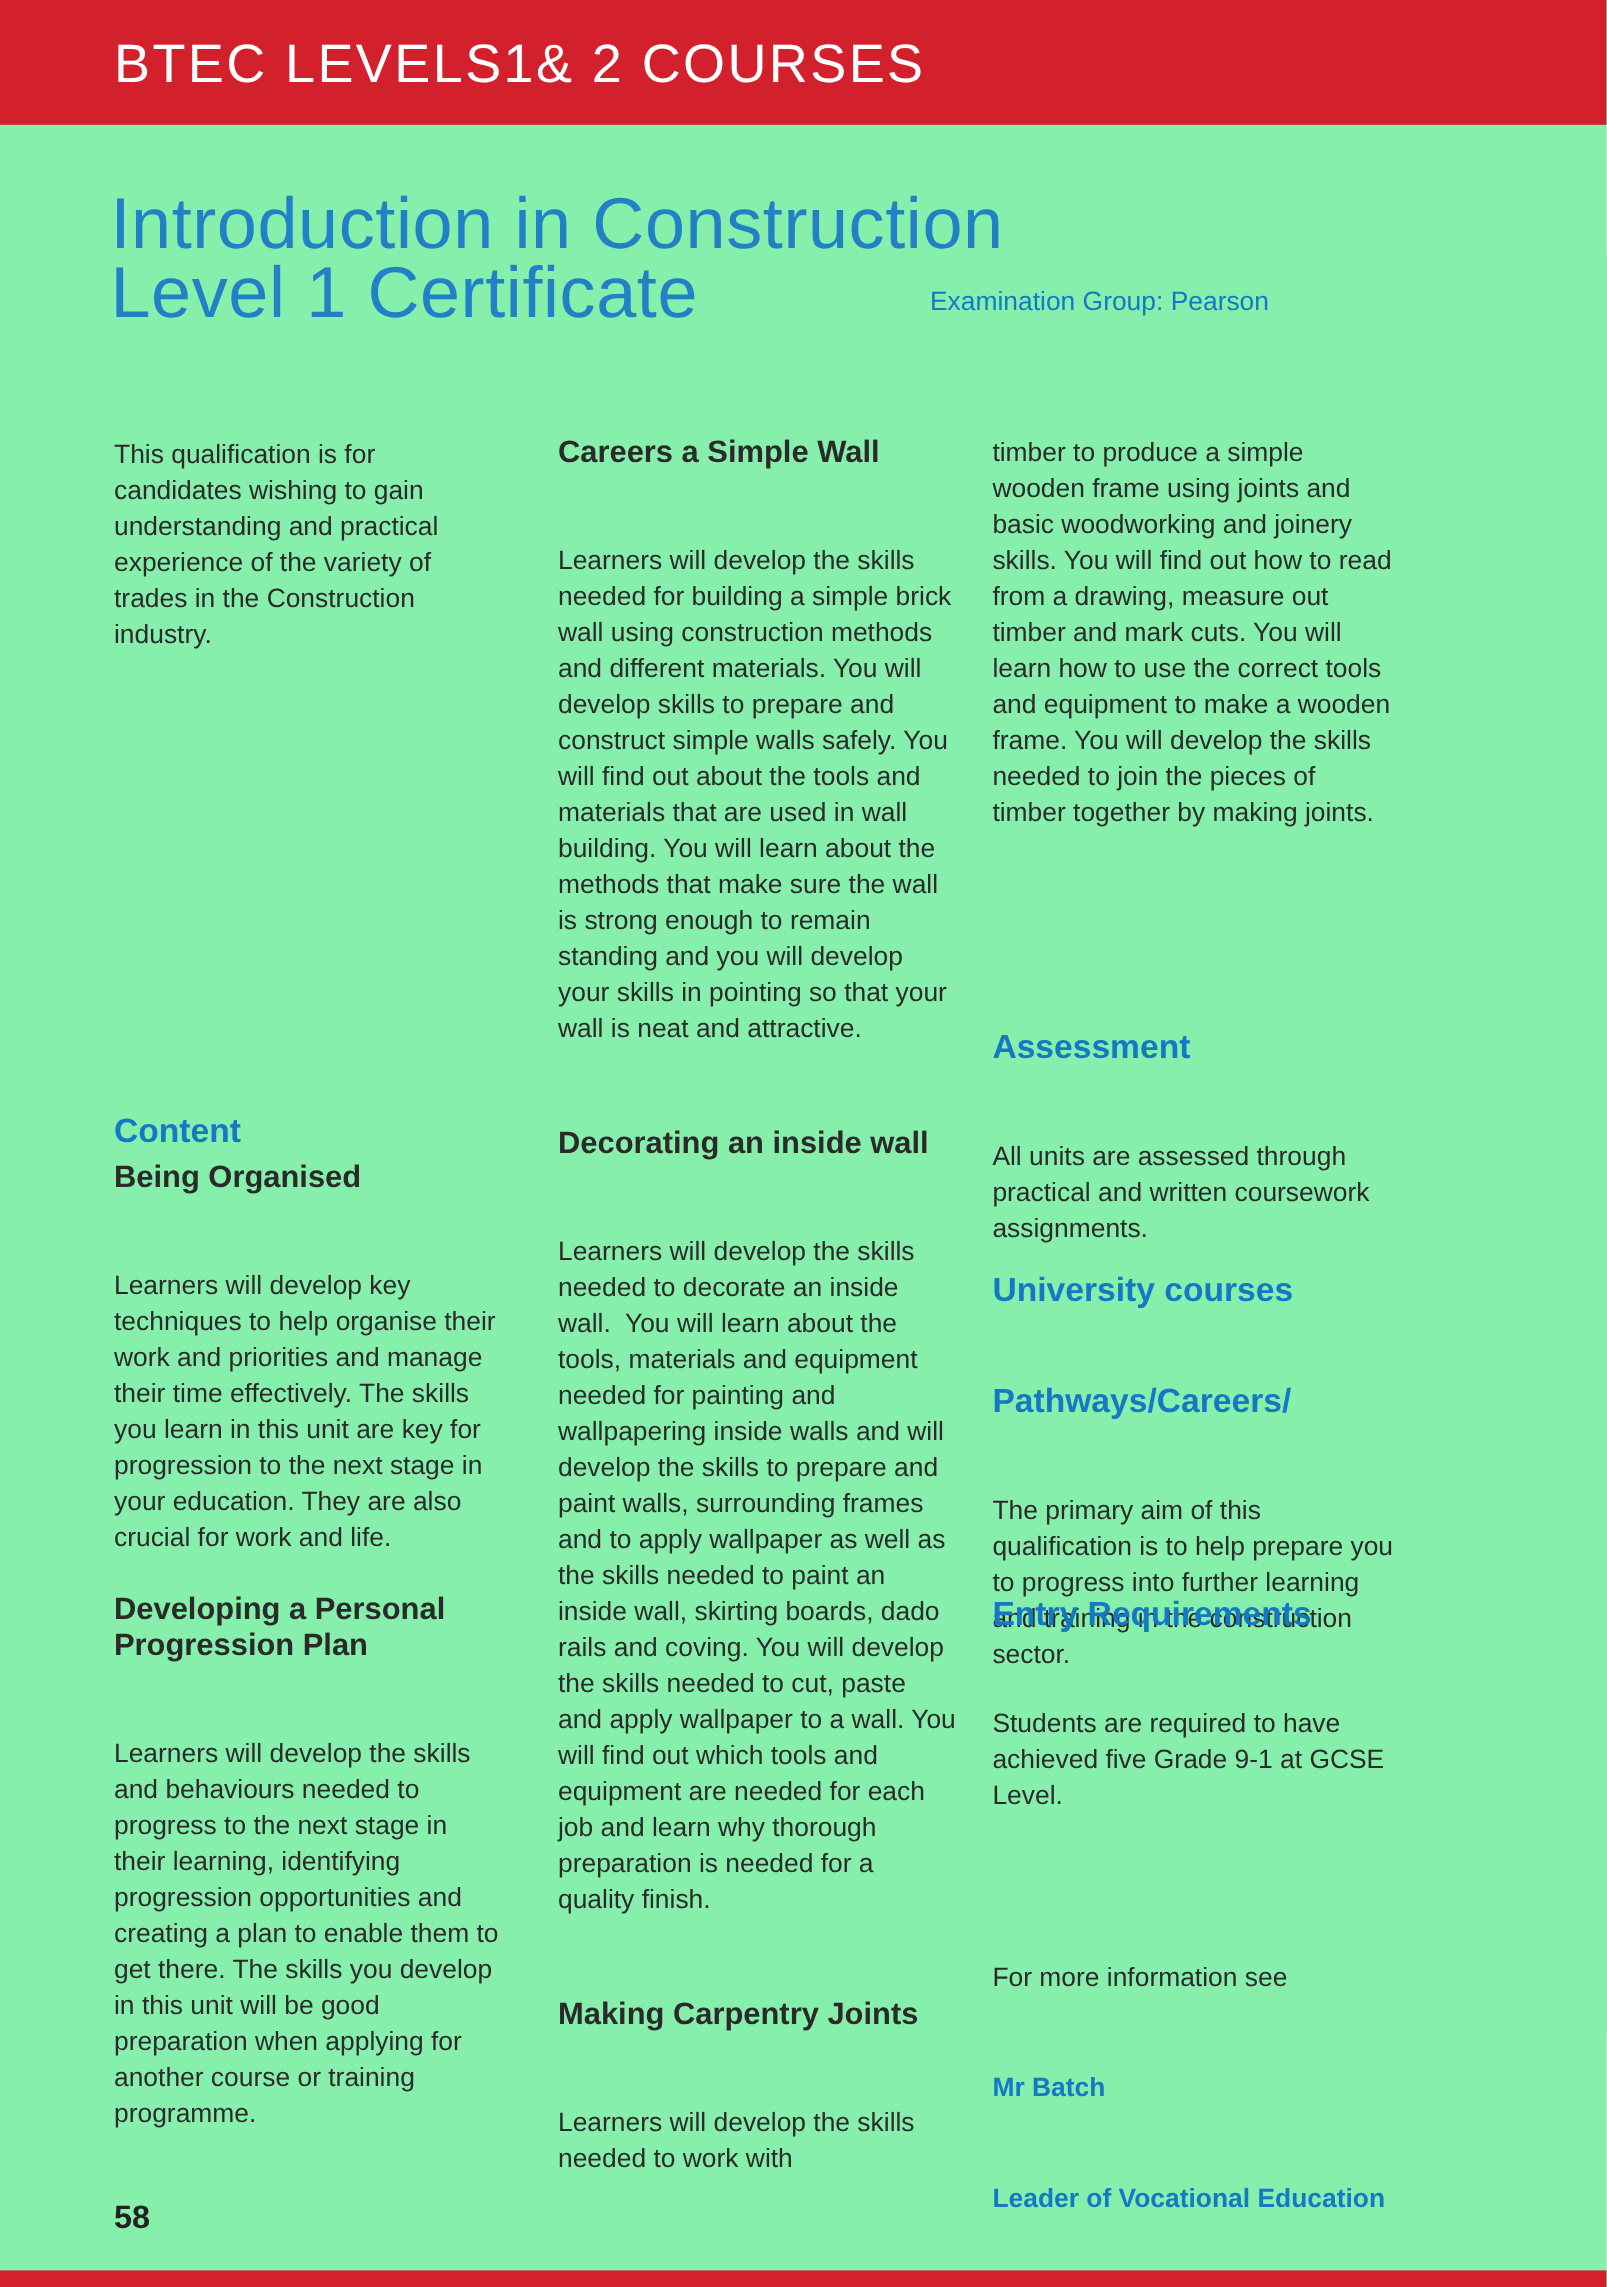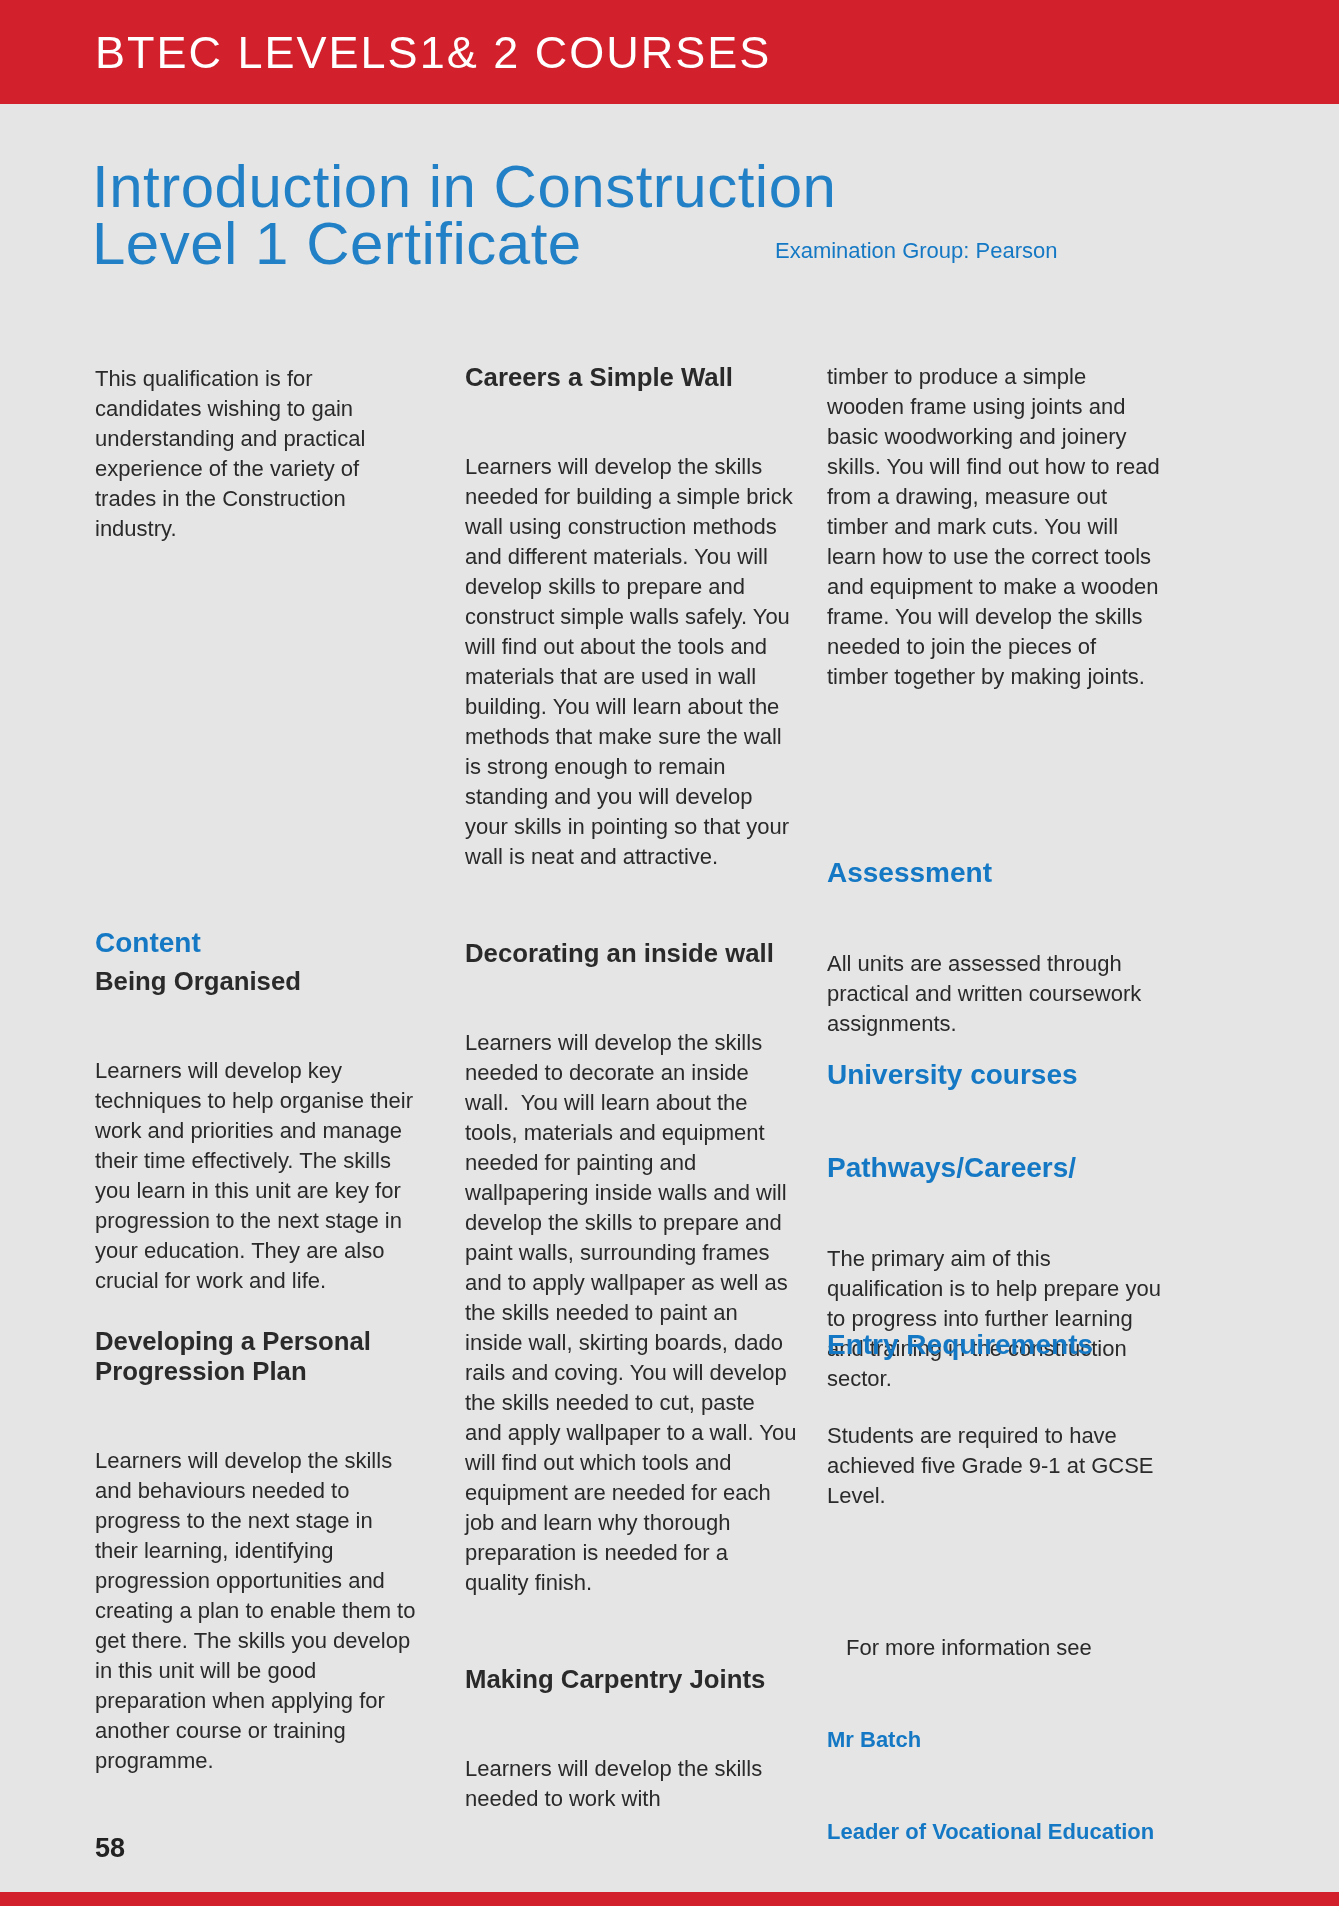--- a/index.html
+++ b/index.html
@@ -6,21 +6,21 @@
     --red:#d2202c;
     --blue:#1478c4;
     --titleblue:#2280c6;
     --body:#2b2a2a;
   }
   html,body{margin:0;padding:0;background:#ffffff;}
   .page{
     position:relative;
     width:1339px;
     height:1906px;
-    background:#e5e5e5;
+    background:#86efac;
     font-family:"Liberation Sans","DejaVu Sans",sans-serif;
     color:var(--body);
     overflow:hidden;
   }
   .header-bar{
     position:absolute;top:0;left:0;width:100%;height:104px;
     background:var(--red);
   }
   .header-title{
     position:absolute;left:95px;top:27px;
@@ -46,21 +46,21 @@
   .c2{left:465px;width:332px;}
   .c3{left:827px;width:334px;}
   .subhead{font-weight:bold;margin:0;}
   .para{margin:0;}
   .blue-head{
     color:var(--blue);font-weight:bold;
     font-size:28px;line-height:33px;margin:0;
     white-space:nowrap;
   }
   .contact-line{color:var(--blue);font-weight:bold;line-height:32px;}
-  .moreinfo .para{line-height:32px;margin-left:19px;}
+  .moreinfo .para{line-height:32px;}
   .page-num{
     position:absolute;left:95px;top:1833px;
     font-size:27px;font-weight:bold;color:#222222;
   }
   .footer-bar{
     position:absolute;left:0;bottom:0;width:100%;height:14px;
     background:var(--red);
   }
 </style>
 </head>

